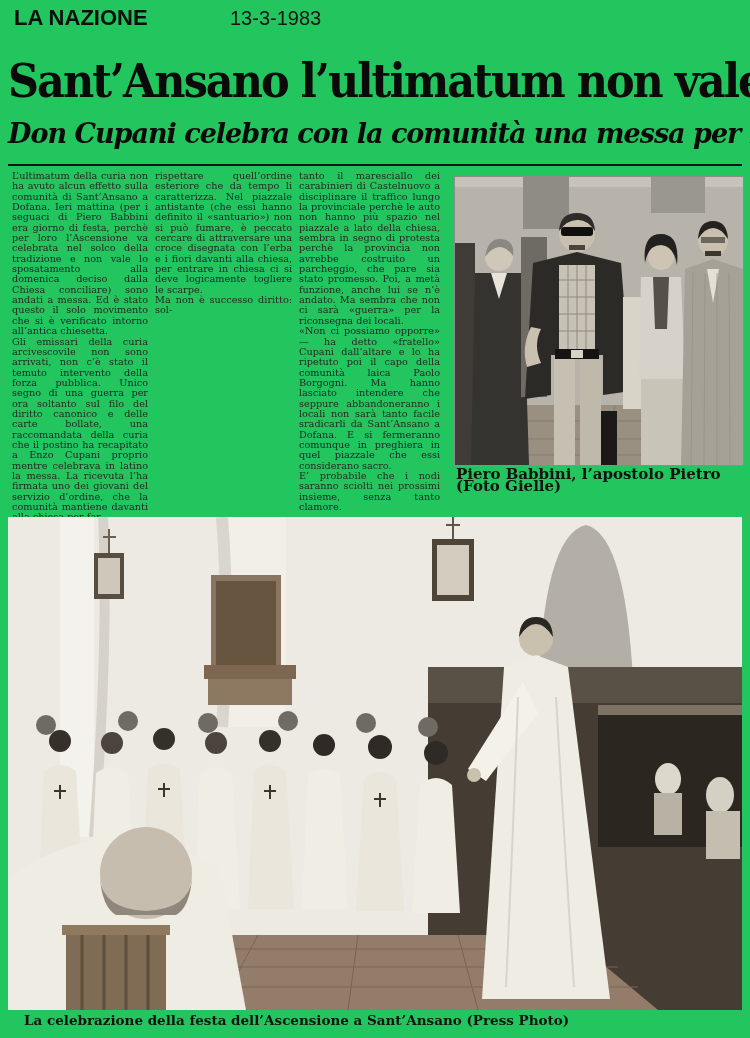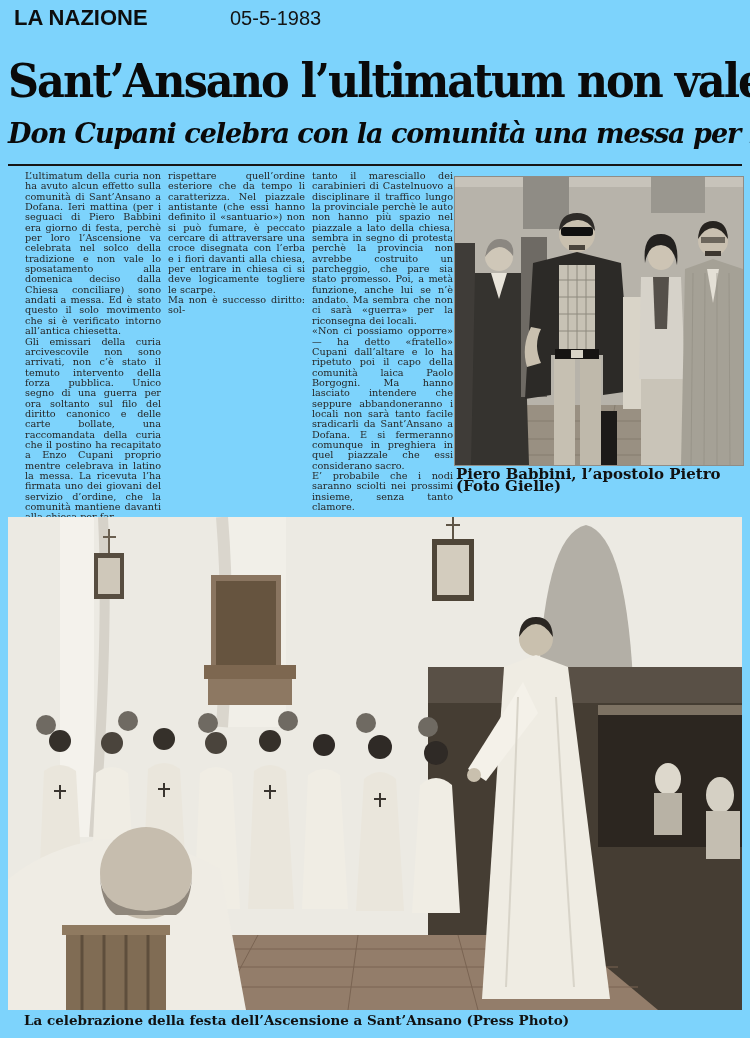--- a/index.html
+++ b/index.html
@@ -1,33 +1,33 @@
 <!DOCTYPE html>
 <html><head>
 <meta charset="utf-8">
 <style>
   html,body{margin:0;padding:0;background:#ffffff;}
-  .page{position:relative;width:750px;height:1038px;background:#7dd3fc;overflow:hidden;
+  .page{position:relative;width:750px;height:1038px;background:#22c55e;overflow:hidden;
         font-family:"DejaVu Serif", serif;color:#1b1b1b;}
 
   .masthead-title{position:absolute;left:14px;top:5px;
         font-family:"Liberation Sans", sans-serif;font-weight:bold;font-size:22px;color:#0d0d0d;}
   .masthead-date{position:absolute;left:230px;top:7px;
         font-family:"Liberation Sans", sans-serif;font-size:20px;color:#141414;}
 
   .headline{position:absolute;left:8px;top:56px;width:734px;margin:0;
         text-align:center;font-weight:bold;font-size:43px;letter-spacing:-2px;
         white-space:nowrap;color:#0a0a0a;transform:scaleY(1.08);}
   .subheadline{position:absolute;left:8px;top:118px;width:734px;margin:0;
         text-align:center;font-style:italic;font-weight:bold;font-size:27px;letter-spacing:-1px;
         white-space:nowrap;color:#0a0a0a;}
   .rule{position:absolute;left:8px;top:164px;width:734px;height:2px;background:#151515;}
 
   .col{position:absolute;top:171px;font-size:9.7px;line-height:10.35px;
-        text-align:justify;color:#262626;margin-left:13px;}
+        text-align:justify;color:#262626;}
   .col p{margin:0;}
   .col-1{left:12px;width:136px;}
   .col-2{left:155px;width:137px;}
   .col-3{left:299px;width:141px;}
 
   .photo-top{position:absolute;left:455px;top:177px;width:288px;height:288px;margin:0;
         background:#b7b3aa;outline:1px solid #8f8c86;}
   .caption-top{position:absolute;left:456px;top:468px;width:287px;
         font-weight:bold;font-size:15px;line-height:12px;color:#111;}
 
@@ -38,21 +38,21 @@
 
   .photo-top svg,.photo-bottom svg{display:block;width:100%;height:100%;}
 </style>
 </head>
 <body>
 
 <div class="page">
 
   <header>
     <span class="masthead-title">LA NAZIONE</span>
-    <span class="masthead-date">05-5-1983</span>
+    <span class="masthead-date">13-3-1983</span>
   </header>
 
   <h1 class="headline">Sant’Ansano l’ultimatum non vale</h1>
   <h2 class="subheadline">Don Cupani celebra con la comunità una messa per l’Ascensione</h2>
   <div class="rule"></div>
 
   <div class="col col-1">
     <p>L’ultimatum della curia non ha avuto alcun effetto sulla comunità di Sant’Ansano a Dofana. Ieri mattina (per i seguaci di Piero Babbini era giorno di festa, perchè per loro l’Ascensione va celebrata nel solco della tradizione e non vale lo sposatamento alla domenica deciso dalla Chiesa conciliare) sono andati a messa. Ed è stato questo il solo movimento che si è verificato intorno all’antica chiesetta.</p>
     <p>Gli emissari della curia arcivescovile non sono arrivati, non c’è stato il temuto intervento della forza pubblica. Unico segno di una guerra per ora soltanto sul filo del diritto canonico e delle carte bollate, una raccomandata della curia che il postino ha recapitato a Enzo Cupani proprio mentre celebrava in latino la messa. La ricevuta l’ha firmata uno dei giovani del servizio d’ordine, che la comunità mantiene davanti alla chiesa per far</p>
   </div>

